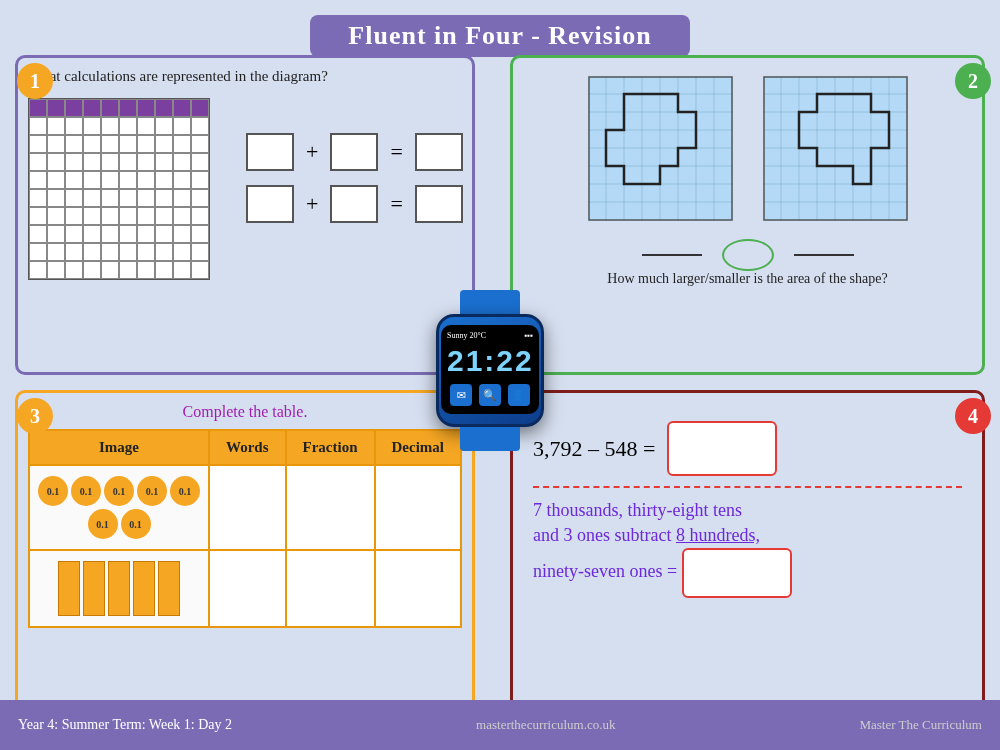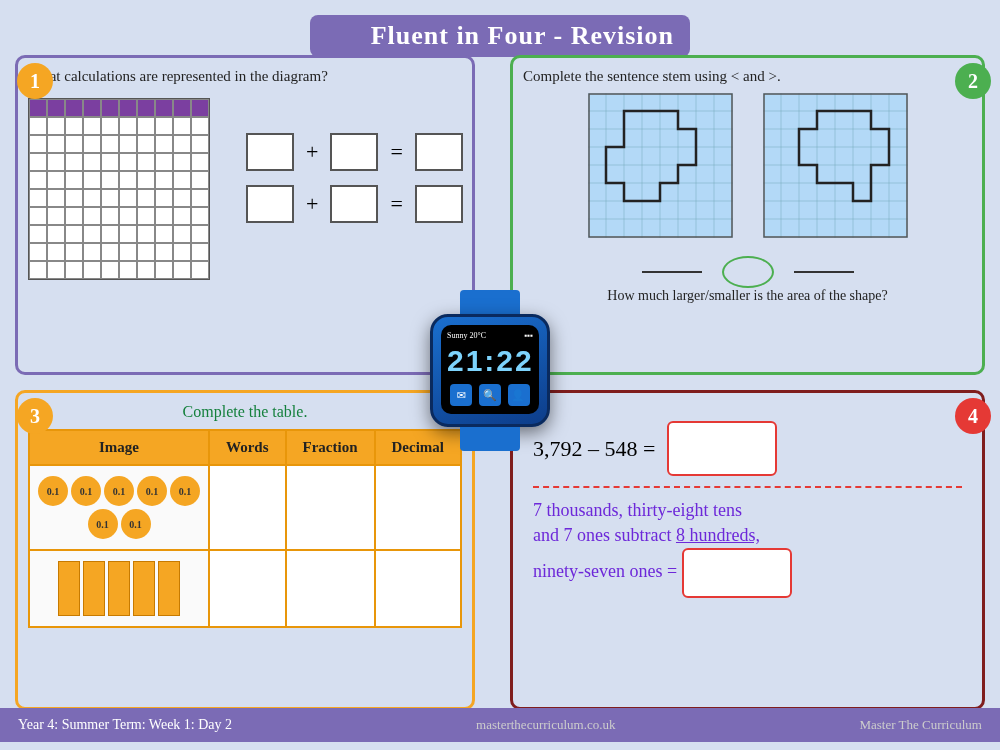--- a/index.html
+++ b/index.html
@@ -11,42 +11,42 @@
       overflow: hidden;
       position: relative;
     }
 
     
     .title-bar {
       background: #7b6bb5;
       border-radius: 8px;
       margin: 10px auto 0;
       width: 380px;
-      text-align: right;
+      text-align: center;
       padding: 6px 16px;
       position: absolute;
       top: 5px;
       left: 50%;
       transform: translateX(-50%);
     }
     .title-bar h1 {
       color: white;
       font-size: 26px;
       font-weight: bold;
       letter-spacing: 1px;
     }
 
     
     .bottom-bar {
       position: absolute;
-      bottom: 8px;
+      bottom: 0;
       left: 0;
       width: 100%;
       background: #7b6bb5;
-      height: 34px;
+      height: 50px;
       display: flex;
       align-items: center;
       justify-content: space-between;
       padding: 0 18px;
     }
     .bottom-bar span {
       color: white;
       font-size: 14px;
     }
     .bottom-bar .copyright {
@@ -193,21 +193,21 @@
     .compare-oval {
       width: 52px;
       height: 32px;
       border: 2px solid #4caf50;
       border-radius: 50%;
       background: transparent;
     }
     .q2-sub { font-size: 14px; color: #222; text-align: center; margin-top: 0; }
 
     
-    .q3-title { text-align: center; font-size: 16px; color: #15803d; margin-bottom: 8px; }
+    .q3-title { text-align: center; font-size: 16px; color: #a21caf; margin-bottom: 8px; }
     .table-wrapper { overflow: hidden; }
     table.data-table {
       width: 100%;
       border-collapse: collapse;
     }
     table.data-table th {
       background: #f5a623;
       border: 2px solid #e8960a;
       padding: 8px 16px;
       font-size: 15px;
@@ -277,23 +277,23 @@
     .watch-overlay {
       position: absolute;
       top: 290px;
       left: 425px;
       z-index: 50;
       width: 130px;
     }
     .watch-body {
       background: linear-gradient(160deg, #1a6fcf, #0d3d8a);
       border-radius: 18px;
-      width: 120px;
+      width: 108px;
       margin: 0 auto;
-      padding: 8px 8px 10px;
+      padding: 8px 2px 10px;
       box-shadow: 0 6px 18px rgba(0,0,0,0.5);
       border: 3px solid #0a2a5e;
     }
     .watch-strap-top, .watch-strap-bottom {
       width: 60px;
       height: 24px;
       background: #1a6fcf;
       margin: 0 auto;
       border-radius: 4px;
     }
@@ -478,21 +478,20 @@
         <span class="eq-sign">+</span>
         <div class="eq-box"></div>
         <span class="eq-sign">=</span>
         <div class="eq-box"></div>
       </div>
     </div>
   </div>
 </div>
 
 <div class="quadrant q2">
-  <div class="q2-question">Complete the sentence stem using &lt; and &gt;.</div>
   <div class="q2-shapes">
 
     <svg width="145" height="145">
 
       <rect width="145" height="145" fill="#b3d9f7"></rect>
 
       <g stroke="#7ab" stroke-width="0.5">
         <line x1="18" y1="0" x2="18" y2="145"></line>
         <line x1="36" y1="0" x2="36" y2="145"></line>
         <line x1="54" y1="0" x2="54" y2="145"></line>
@@ -594,21 +593,21 @@
 </div>
 
 <div class="quadrant q4">
   <div class="q4-eq1">
     <span>3,792 – 548 =</span>
     <div class="answer-box-red"></div>
   </div>
   <hr class="q4-divider">
   <div class="q4-text">
     <span>7 thousands, thirty-eight tens</span><br>
-    <span>and 7 ones subtract</span>
+    <span>and 3 ones subtract</span>
     <u>8 hundreds,</u><br>
     <span>ninety-seven ones =</span>
     <div class="answer-box-red2" style="display:inline-block;"></div>
   </div>
 </div>
 
 <div class="watch-overlay">
   <div class="watch-strap-top"></div>
   <div class="watch-body">
     <div class="watch-screen">

